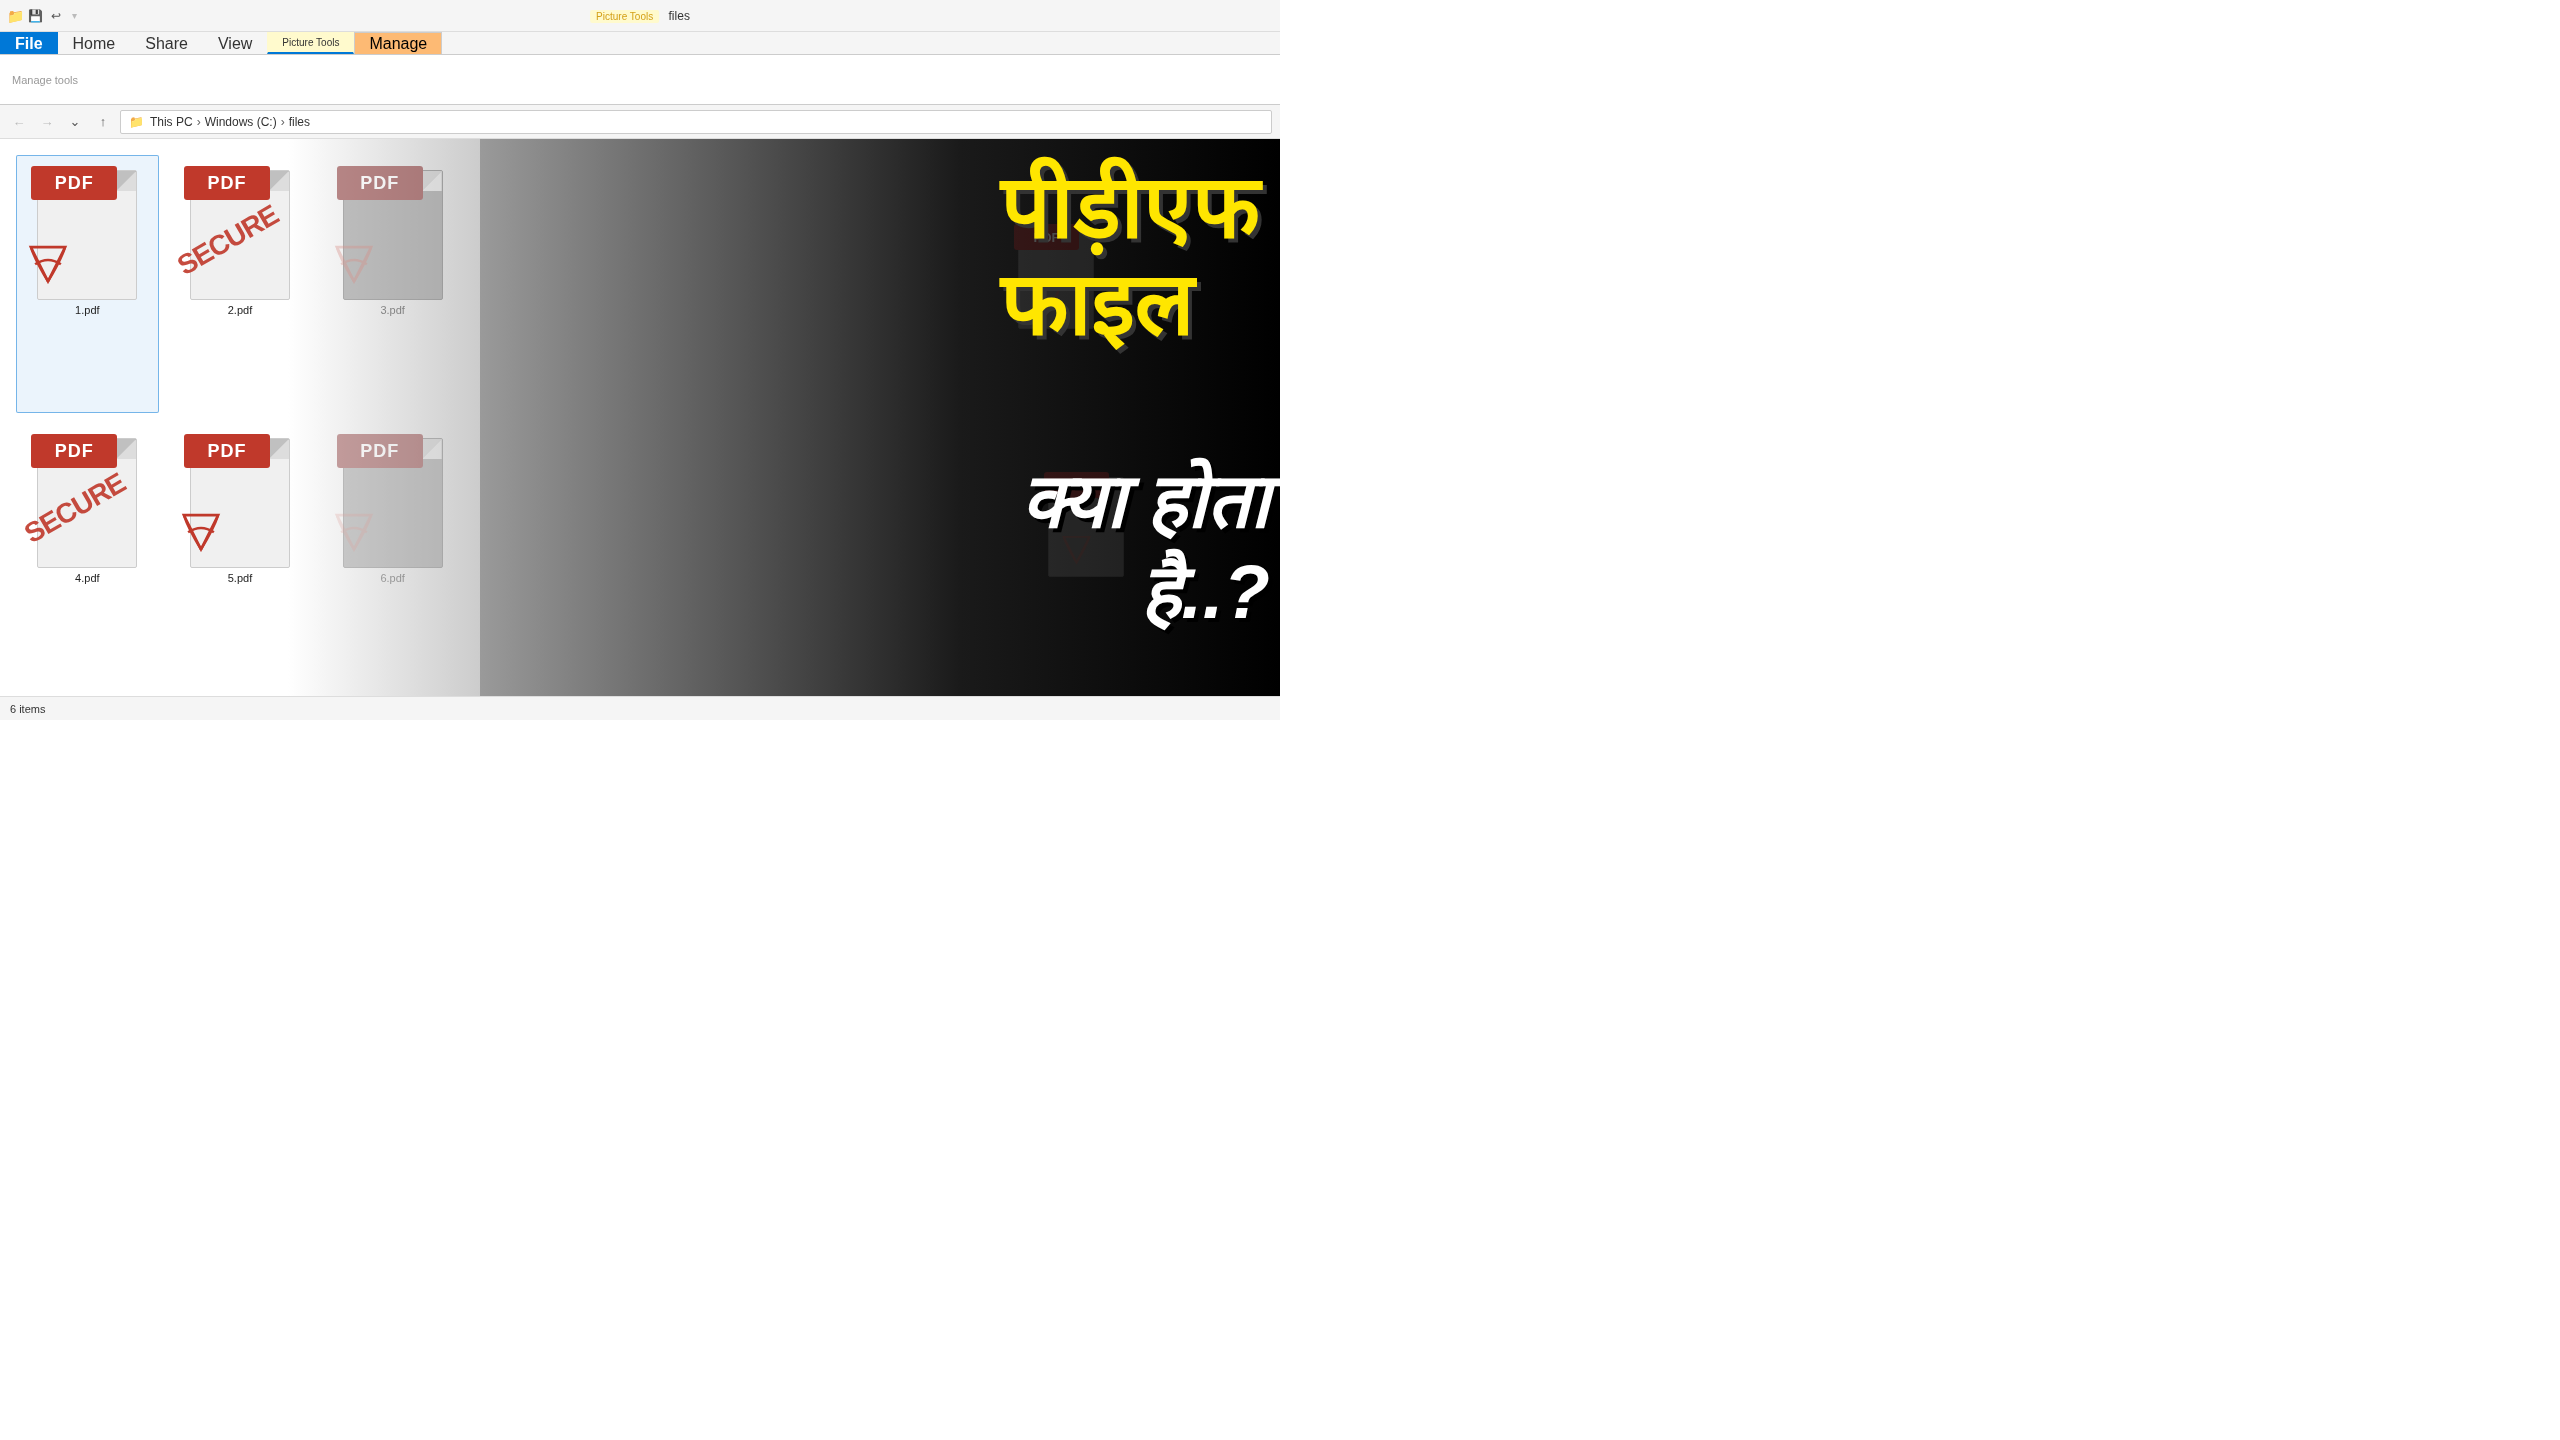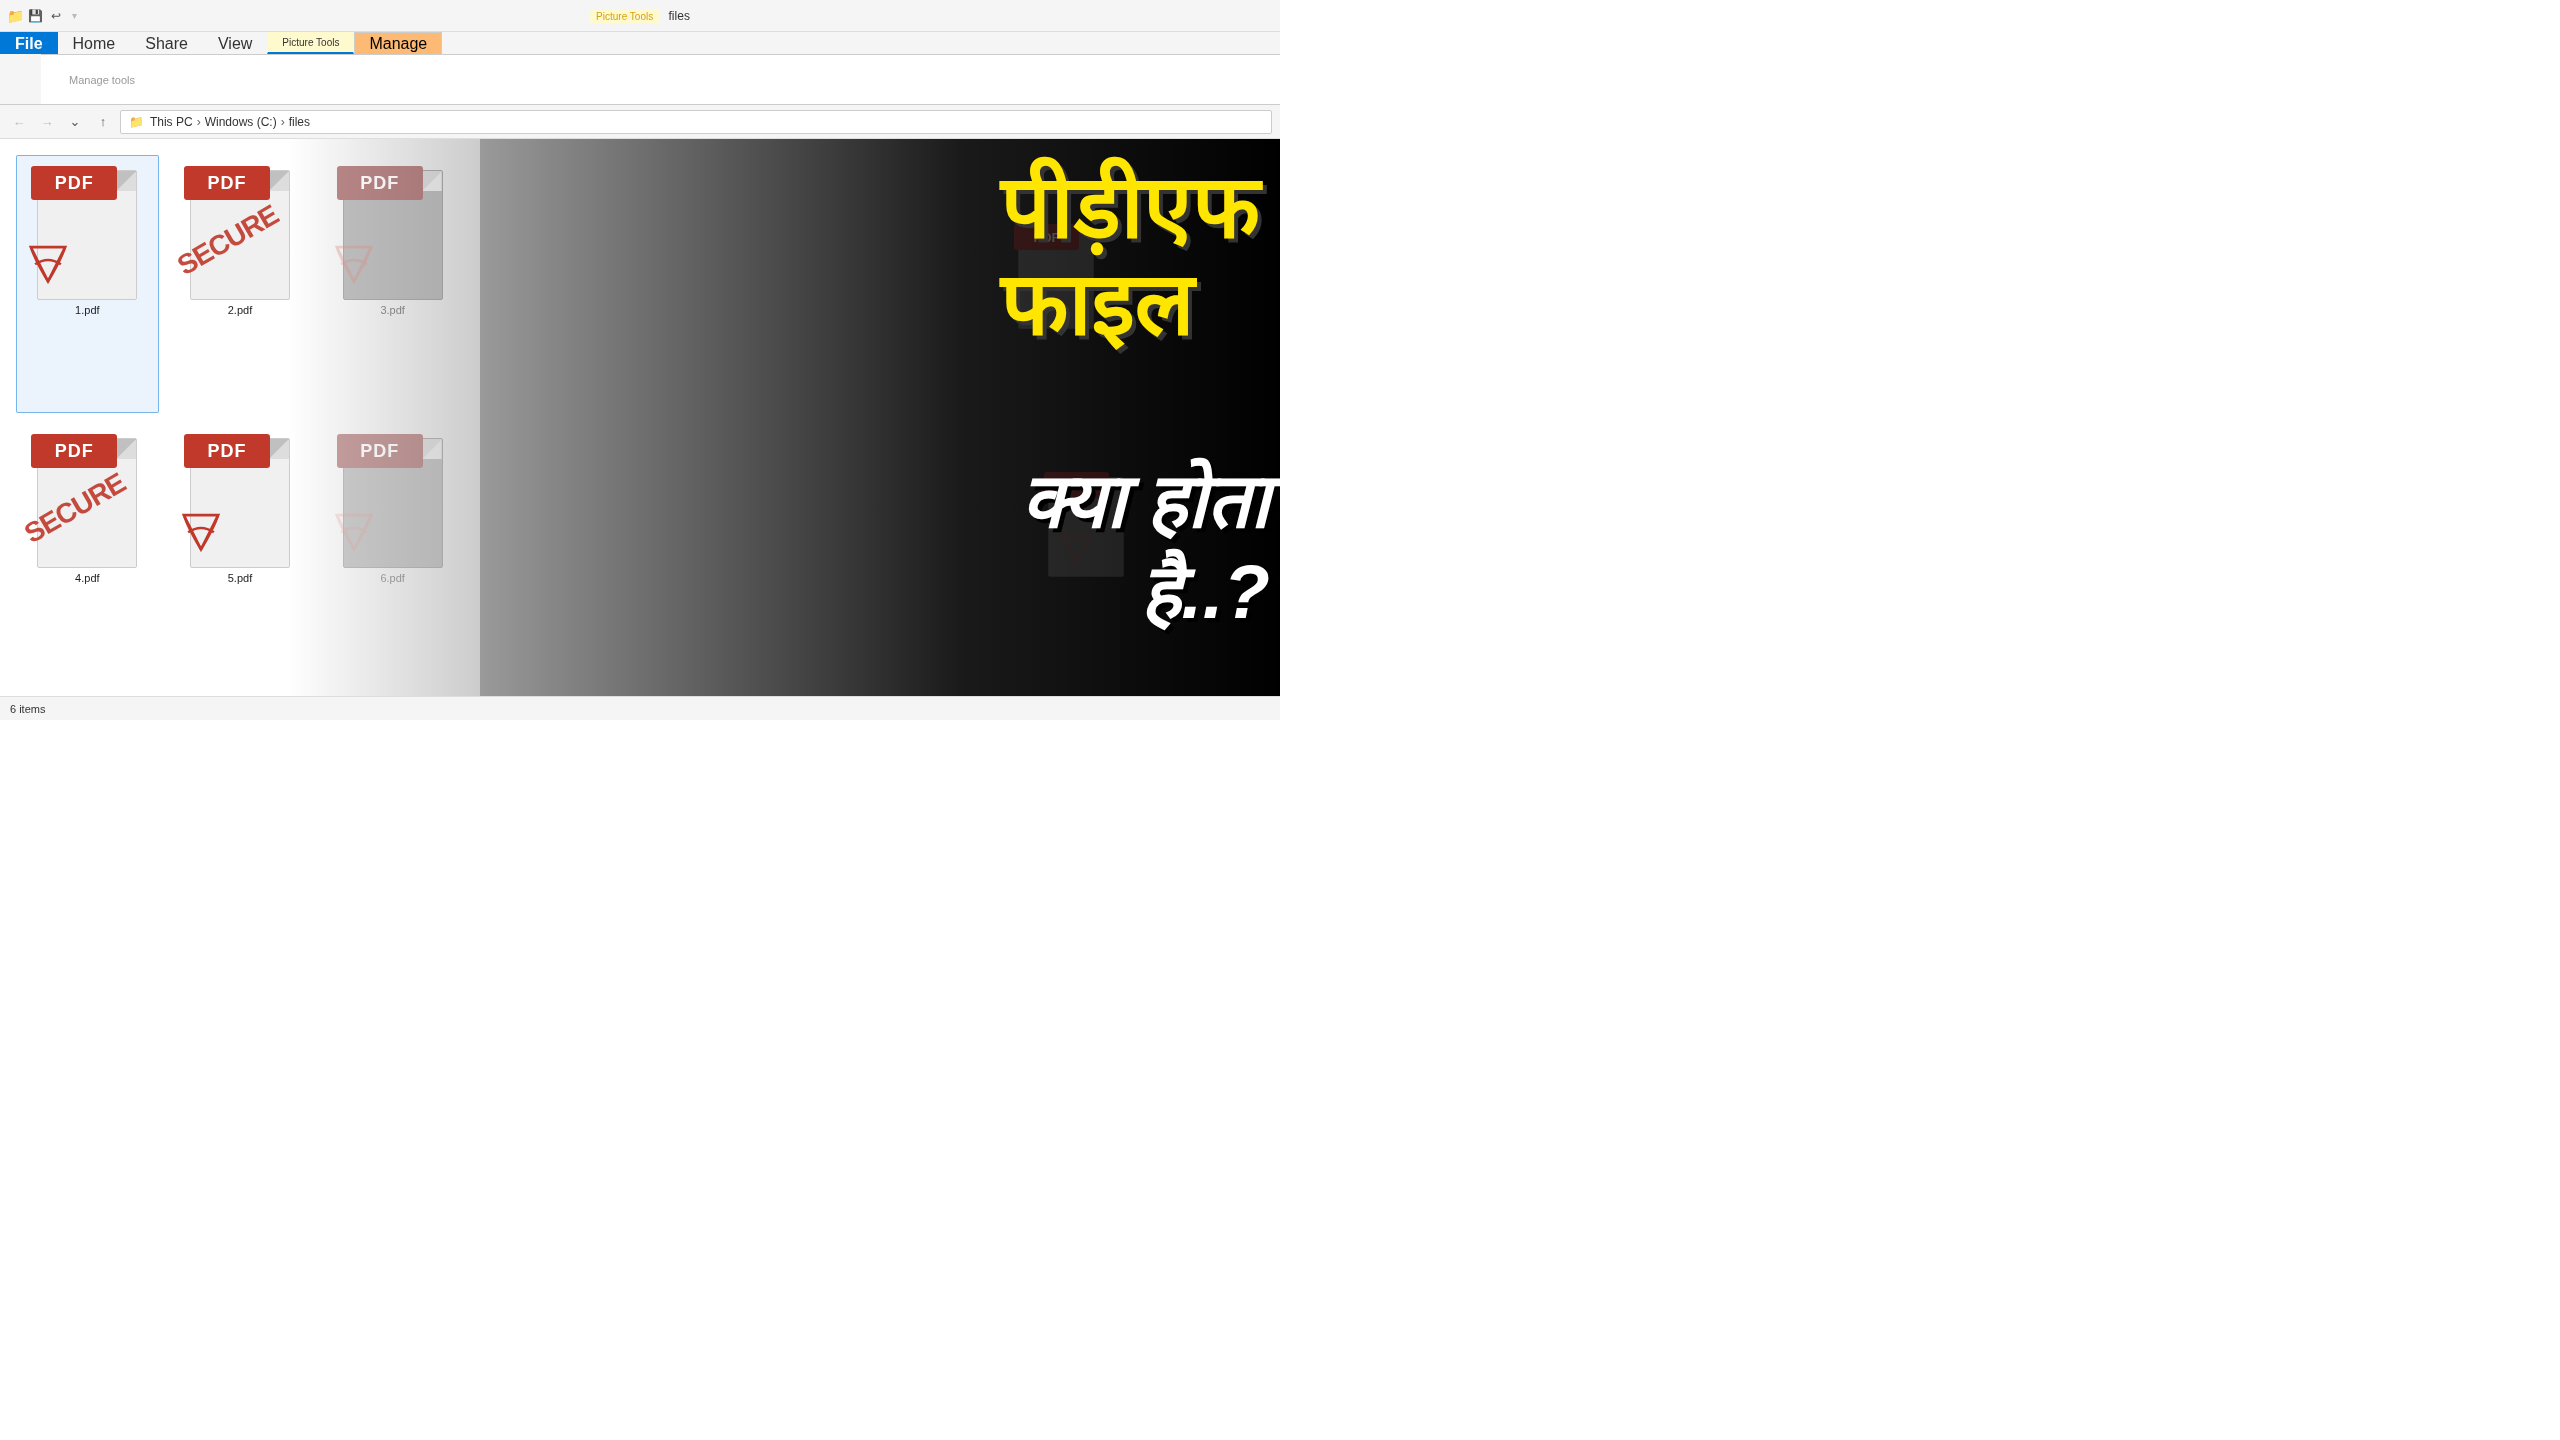--- a/index.html
+++ b/index.html
@@ -79,25 +79,24 @@
       border-bottom: 2px solid #0078d7;
       color: #333;
       font-size: 10px;
     }
     #ribbon-content {
       height: 50px;
       background: #fff;
       border-top: 1px solid #ccc;
       display: flex;
       align-items: center;
-      padding: 0 28px;
+      padding: 0 12px;
       gap: 20px;
       font-size: 11px;
       color: #333;
-      margin-left: 41px;
     }
 
     
     #addressbar {
       height: 34px;
       background: #f5f5f5;
       border-bottom: 1px solid #ddd;
       display: flex;
       align-items: center;
       padding: 0 8px;

